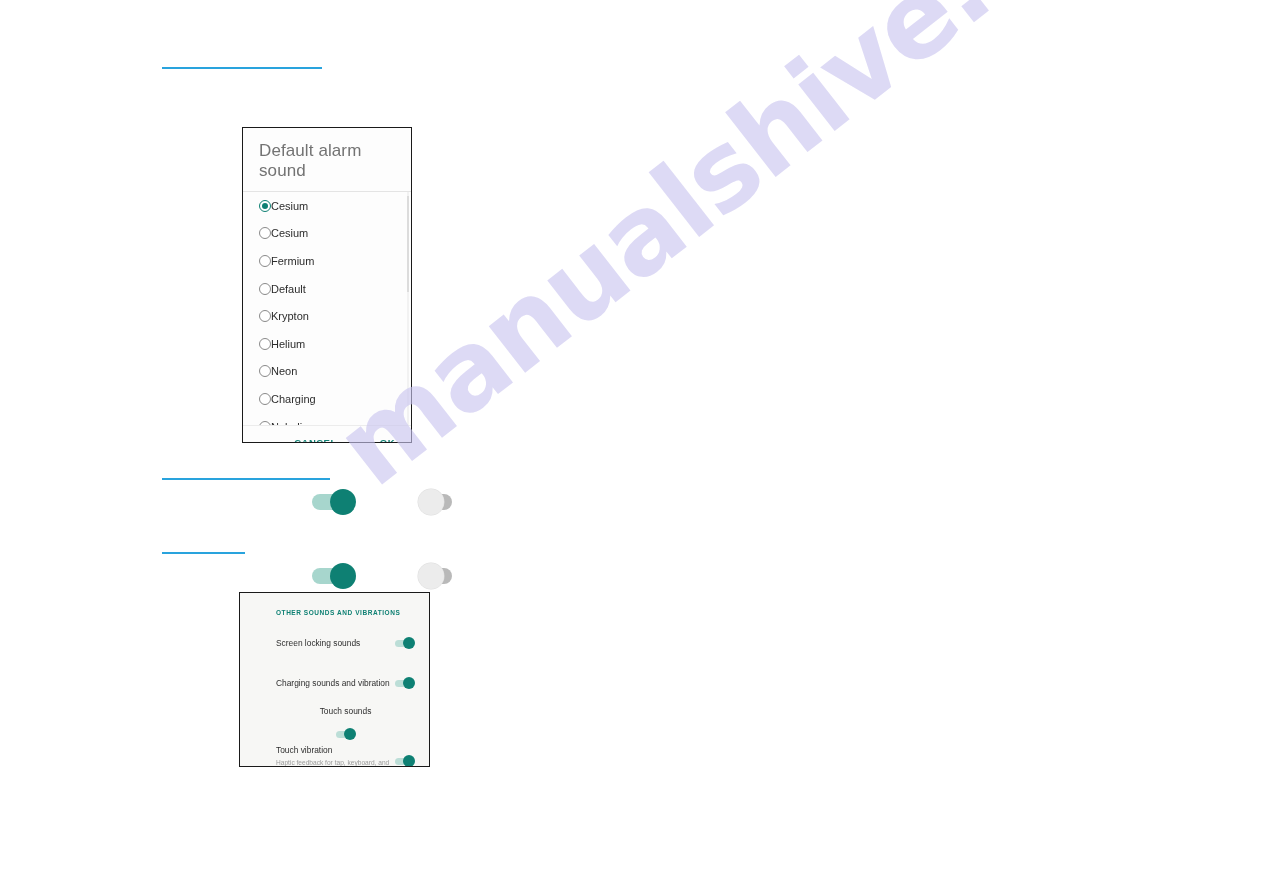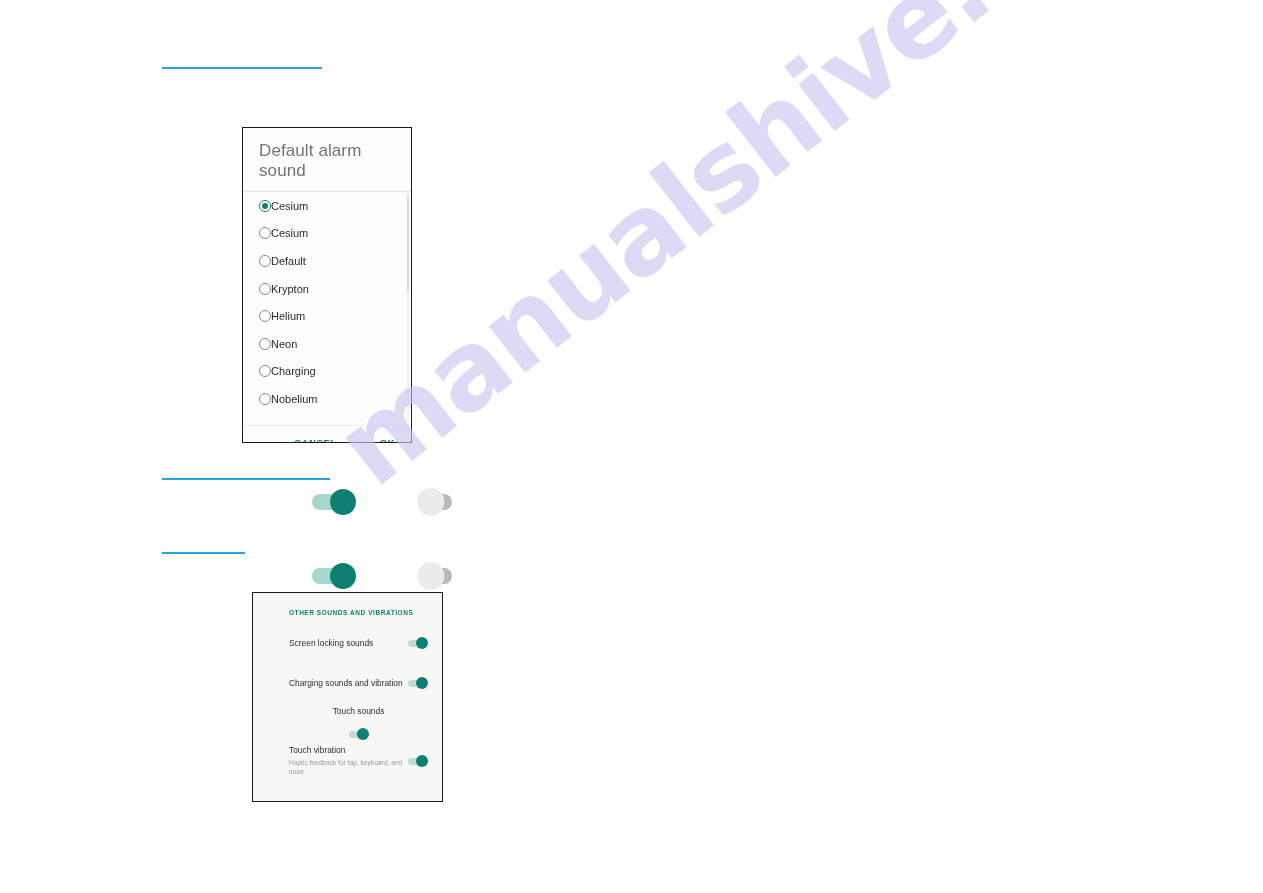--- a/index.html
+++ b/index.html
@@ -187,27 +187,26 @@
     margin-left: 25px;
   }
   #alarm-cancel-button { margin-right: 18px; }
 
   
   #sounds-panel {
     position: absolute;
     left: 239px;
     top: 592px;
     width: 191px;
-    height: 210px;
+    height: 175px;
     background: #f7f7f5;
     border: 1.5px solid #1a1a1a;
     box-sizing: border-box;
     z-index: 4;
     overflow: hidden;
-    margin-left: 13px;
   }
   #sounds-panel-header {
     font-size: 6.5px;
     font-weight: 700;
     letter-spacing: 0.55px;
     color: #0e8073;
     padding: 16px 0 0 36px;
   }
   .sound-row {
     display: flex;
@@ -296,20 +295,24 @@
     <div class="alarm-item selected">
       <span class="radio"></span>
       <span class="alarm-label">Cesium</span>
     </div>
     <div class="alarm-item">
       <span class="radio"></span>
       <span class="alarm-label">Cesium</span>
     </div>
     <div class="alarm-item">
       <span class="radio"></span>
+      <span class="alarm-label">Fermium</span>
+    </div>
+    <div class="alarm-item">
+      <span class="radio"></span>
       <span class="alarm-label">Default</span>
     </div>
     <div class="alarm-item">
       <span class="radio"></span>
       <span class="alarm-label">Krypton</span>
     </div>
     <div class="alarm-item">
       <span class="radio"></span>
       <span class="alarm-label">Helium</span>
     </div>

